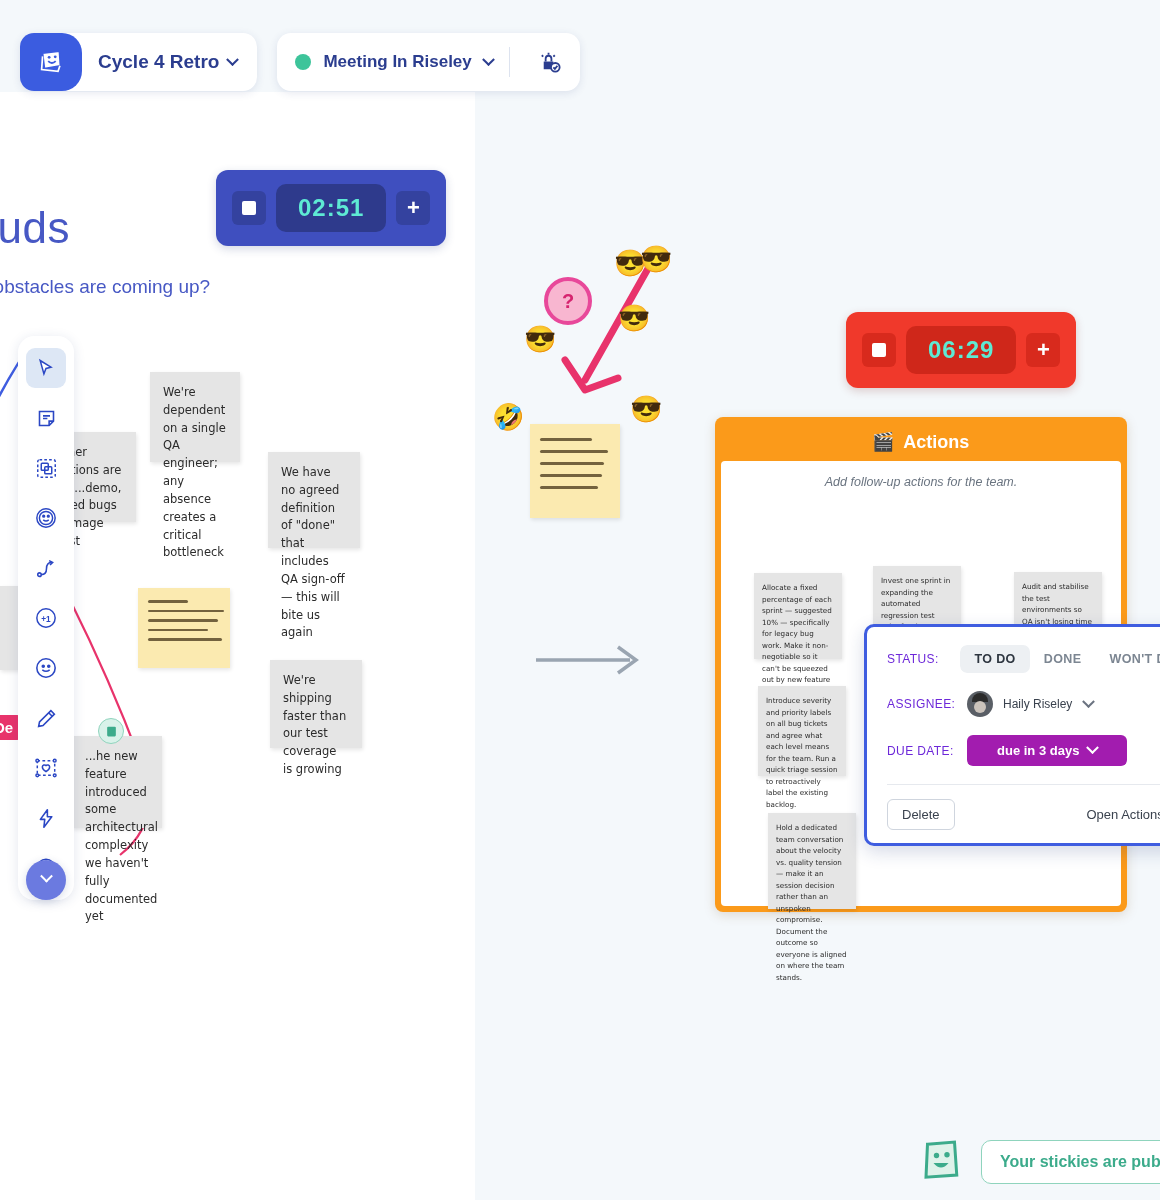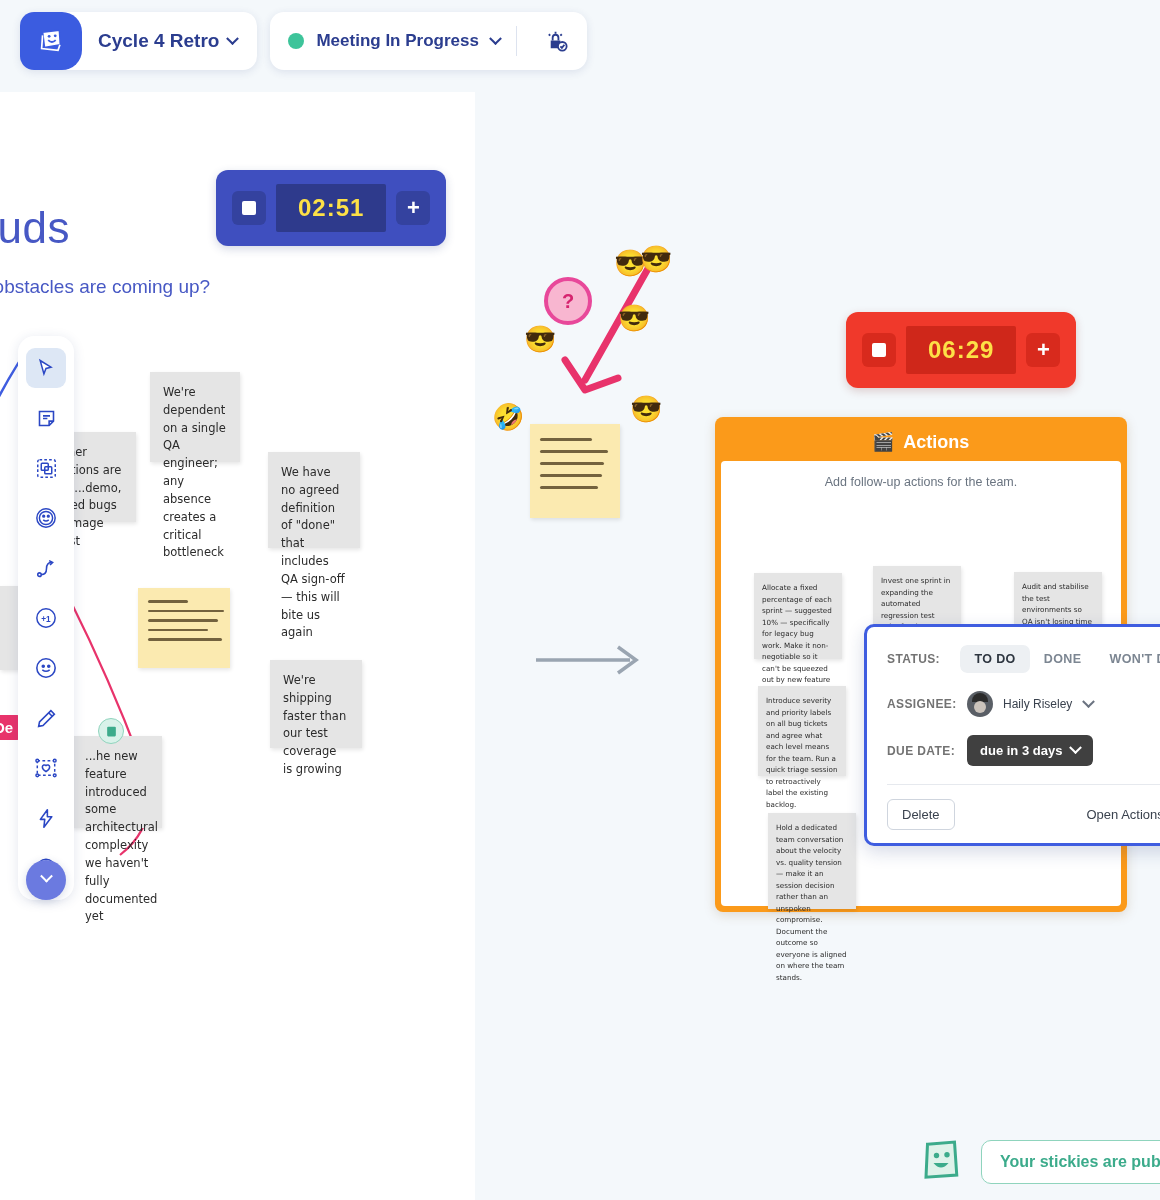--- a/index.html
+++ b/index.html
@@ -13,21 +13,21 @@
 
   
   .canvas-left  { position: absolute; left: 0; top: 0; width: 475px; height: 1200px; background: #ffffff; }
   .canvas-right { position: absolute; left: 475px; top: 0; width: 685px; height: 1200px; background: #f4f8fb; }
 
   
   .topbar-shadow {
     position: absolute; left: 0; top: 0; width: 580px; height: 92px;
     background: #f4f8fb; border-bottom-right-radius: 18px;
   }
-  .topbar { position: absolute; left: 20px; top: 12px; display: flex; align-items: stretch; gap: 13px; justify-content: flex-end; }
+  .topbar { position: absolute; left: 20px; top: 33px; display: flex; align-items: stretch; gap: 20px; justify-content: flex-end; }
   .board-pill {
     display: flex; align-items: center; background: #fff;
     border-radius: 14px; box-shadow: 0 2px 8px rgba(40,60,120,.12);
     height: 58px; overflow: hidden;
   }
   .board-logo {
     width: 62px; height: 58px; background: #3b5ce0;
     border-top-right-radius: 20px; border-bottom-right-radius: 20px;
     display: flex; align-items: center; justify-content: center;
   }
@@ -58,21 +58,21 @@
 
   
   .timer { position: absolute; border-radius: 12px; display: flex; align-items: center; gap: 10px; padding: 14px 16px; }
   .timer.blue { left: 216px; top: 170px; background: #3f4fbf; box-shadow: 0 3px 10px rgba(40,60,120,.20); }
   .timer.red  { left: 846px; top: 312px; background: #f0392b; box-shadow: 0 3px 10px rgba(120,30,20,.20); }
   .timer-btn { width: 34px; height: 34px; border-radius: 6px; display: flex; align-items: center; justify-content: center;
                color: #fff; font-size: 22px; line-height: 1; font-weight: bold; }
   .timer.blue .timer-btn { background: #34429f; }
   .timer.red  .timer-btn { background: #d82a1d; }
   .stop-sq { width: 14px; height: 14px; background: #fff; border-radius: 2px; }
-  .timer-display { border-radius: 2px; padding: 10px 22px; color: #fde047; font-size: 24px; font-weight: bold;
+  .timer-display { border-radius: 10px; padding: 10px 22px; color: #5eead4; font-size: 24px; font-weight: bold;
                    letter-spacing: 1px; font-family: "Liberation Sans", sans-serif; }
   .timer.blue .timer-display { background: #2e3a8c; }
   .timer.red  .timer-display { background: #cf271a; }
 
   
   .toolbar {
     position: absolute; left: 18px; top: 336px; width: 56px;
     background: #fff; border-radius: 16px; box-shadow: 0 2px 12px rgba(40,60,120,.13);
     padding: 8px 0; display: flex; flex-direction: column; align-items: center; gap: 2px;
   }
@@ -105,40 +105,40 @@
   }
 
   
   .actions-panel {
     position: absolute; left: 715px; top: 417px; width: 412px; height: 495px;
     background: #fb9a1a; border-radius: 8px; padding: 6px; box-shadow: 0 3px 12px rgba(120,80,20,.18);
   }
   .actions-header { height: 38px; display: flex; align-items: center; justify-content: center; gap: 8px;
                     color: #fff; font-size: 18px; font-weight: bold; }
   .actions-body { background: #fff; border-radius: 4px; height: 445px; padding: 14px; position: relative; }
-  .actions-sub { text-align: center; color: #6a7480; font-size: 12.5px; margin-bottom: 10px; }
+  .actions-sub { text-align: center; color: #6a7480; font-size: 12.5px; margin-bottom: 10px; font-style: italic; }
   .todo-badge { display: inline-flex; align-items: center; gap: 4px; margin-top: 7px;
                 font-size: 8px; color: #4a7fb5; font-weight: bold; letter-spacing: .4px; }
 
   
   .detail-popup {
     position: absolute; left: 864px; top: 624px; width: 330px; height: 222px;
     background: #fff; border: 3px solid #3f5de0; border-radius: 10px;
     box-shadow: 0 6px 18px rgba(30,50,120,.18); padding: 18px 20px;
   }
   .d-row { display: flex; align-items: center; margin-bottom: 18px; }
-  .d-label { width: 80px; font-size: 12px; font-weight: bold; color: #737373; letter-spacing: .4px; }
+  .d-label { width: 80px; font-size: 12px; font-weight: normal; color: #6d28d9; letter-spacing: .4px; }
   .seg { display: flex; background: #fff; border-radius: 7px; overflow: hidden; }
   .seg-item { padding: 7px 14px; font-size: 12.5px; font-weight: bold; color: #7c8692; letter-spacing: .4px; white-space: nowrap; }
   .seg-item.sel { background: #edf0f3; color: #2e3640; border-radius: 7px; }
   .avatar { width: 26px; height: 26px; border-radius: 50%; background: #5a5f66;
             margin-right: 10px; flex: none; overflow: hidden; position: relative; }
   .assignee-name { font-size: 12px; color: #3a424e; }
-  .due-chip { background: #404040; color: #fff; font-size: 13px; font-weight: bold; border-radius: 6px;
-              padding: 8px 13px; display: inline-flex; align-items: center; gap: 9px; }
+  .due-chip { background: #a21caf; color: #fff; font-size: 13px; font-weight: bold; border-radius: 6px;
+              padding: 8px 30px; display: inline-flex; align-items: center; gap: 9px; }
   .d-divider { height: 1px; background: #e6e9ee; margin: 2px 0 14px; }
   .d-foot { display: flex; align-items: center; justify-content: space-between; }
   .del-btn { border: 1px solid #cfd5de; border-radius: 6px; padding: 7px 14px; font-size: 13px; color: #3a424e; background: #fff; }
   .open-actions { font-size: 13px; color: #3a424e; white-space: nowrap; }
 
   
   .toast-wrap { position: absolute; left: 917px; top: 1136px; display: flex; align-items: center; gap: 16px; }
   .toast-box { background: #fff; border: 1.5px solid #8fd4bd; border-radius: 10px;
                padding: 12px 18px; color: #3cab8b; font-size: 16px; font-weight: bold; white-space: nowrap; }
 </style>
@@ -392,21 +392,21 @@
         </svg>
       </div>
       <div class="board-name">
         <span>Cycle 4 Retro</span>
         <span class="chev"></span>
       </div>
     </div>
 
     <div class="status-pill">
       <span class="status-dot"></span>
-      <span class="status-label">Meeting In Progress</span>
+      <span class="status-label">Meeting In Riseley</span>
       <span class="chev" style="color:#2b3d8f;"></span>
       <span class="vdiv"></span>
       <span class="lock-btn">
         <svg width="27" height="27" viewBox="0 0 28 28" fill="none" stroke="#2b3d8f" stroke-width="1.9">
           <path d="M8 13h10v8H8z" fill="#2b3d8f" stroke="none"></path>
           <path d="M10 13v-3a3 3 0 016 0v3"></path>
           <circle cx="20" cy="19" r="4.5" fill="#fff"></circle>
           <polyline points="18,19 19.6,20.6 22.2,17.4"></polyline>
           <path d="M6 6.5l1.5 1.5M13 4v2M19.5 6.5L18 8"></path>
         </svg>

